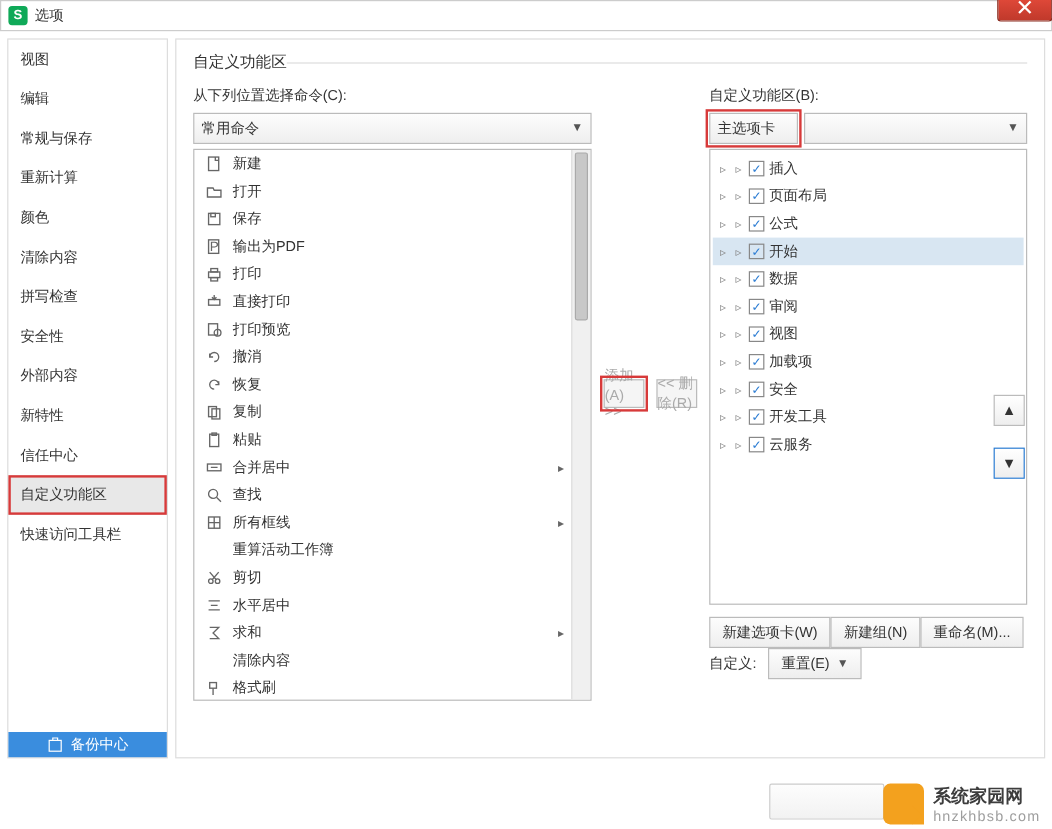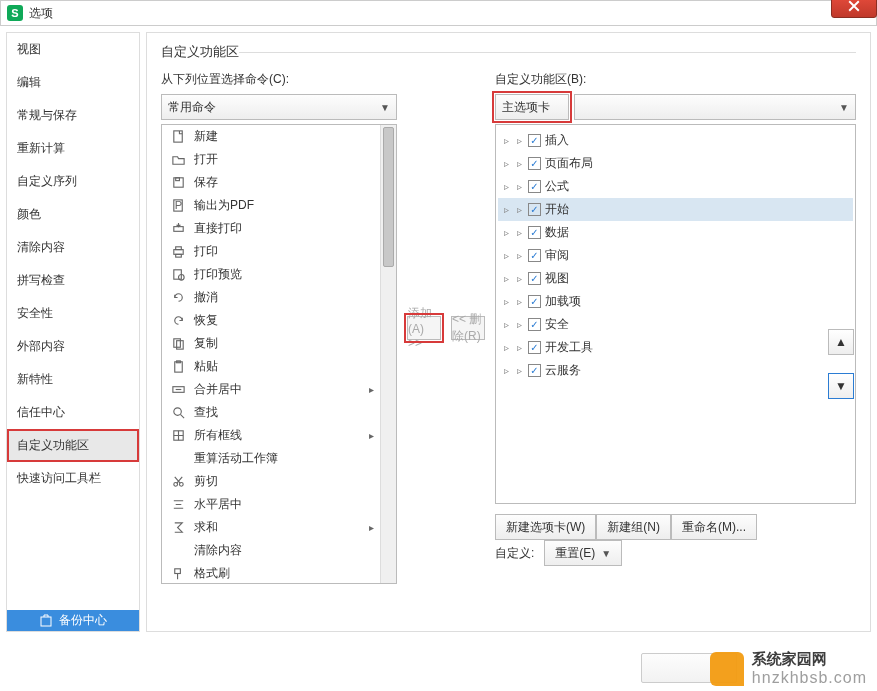--- a/index.html
+++ b/index.html
@@ -12,21 +12,21 @@
 .sidebar{width:134px;border:1px solid #ddd;display:flex;flex-direction:column}
 .sidebar-item{padding:8px 10px;cursor:pointer;border-bottom:0}
 .sidebar-item.selected{background:#e8e8e8}
 .sidebar-item.highlight{outline:2px solid #d73a3a;outline-offset:-2px}
 .backup-btn{margin-top:auto;background:#3a8dde;color:#fff;padding:2px;display:flex;align-items:center;gap:6px;justify-content:center}
 .backup-btn span{color:#fff}
 .content{flex:1;border:1px solid #ddd;padding:10px 14px;position:relative}
 .section-title{font-size:13px;margin-bottom:10px;position:relative}
 .section-title::after{content:"";position:absolute;left:78px;right:0;top:50%;height:1px;background:#ddd}
 .columns{display:flex;gap:10px}
-.col-left{width:236px}
+.col-left{width:332px}
 .col-mid{width:78px;display:flex;flex-direction:row;justify-content:center;gap:10px;align-items:center}
 .col-right{flex:1}
 .label{margin-bottom:6px}
 .row-controls{display:flex;gap:6px;margin-bottom:4px}
 .select{flex:1;height:26px;border:1px solid #bbb;background:linear-gradient(#fdfdfd,#eee);display:flex;align-items:center;padding:4px 6px;position:relative}
 .select .chev{position:absolute;right:6px;top:50%;transform:translateY(-50%);font-size:10px;color:#555}
 .search{width:110px;height:26px;border:1px solid #bbb;display:flex;align-items:center;padding:0 6px;color:#999;position:relative}
 .search .mag{position:absolute;right:5px;color:#888}
 .listbox{border:1px solid #bbb;height:460px;overflow:hidden;position:relative}
 .listbox-inner{position:absolute;inset:0 16px 0 0;overflow:hidden}
@@ -47,21 +47,21 @@
 .btn-row{display:flex;gap:0;margin-top:10px}
 .btn{height:26px;padding:0 10px;border:1px solid #bbb;background:linear-gradient(#fdfdfd,#eee);display:flex;align-items:center}
 .updown{position:absolute;right:16px;top:296px;display:flex;flex-direction:column;gap:18px}
 .updown .sq{width:26px;height:26px;border:1px solid #bbb;background:linear-gradient(#fff,#eee);display:flex;align-items:center;justify-content:center;font-size:12px}
 .updown .sq.blue{border:1px solid #2b7cd3}
 .reset-row{display:flex;align-items:center;gap:10px;}
 .watermark{position:absolute;right:10px;bottom:4px;display:flex;align-items:center;gap:8px;opacity:.95}
 .wm-icon{width:34px;height:34px;background:#f39c12;border-radius:6px 6px 0 6px;position:relative}
 .wm-icon::after{content:"";position:absolute;right:-6px;bottom:0;border:8px solid transparent;border-left-color:#f39c12}
 .wm-text{font-size:15px;font-weight:bold;color:#333}
-.wm-sub{font-size:16px;color:#999;letter-spacing:1px}
+.wm-sub{font-size:12px;color:#999;letter-spacing:1px}
 .bottom-btn{position:absolute;right:140px;bottom:8px;width:96px;height:30px;border:1px solid #ccc;background:linear-gradient(#fdfdfd,#f2f2f2);border-radius:2px}
 svg{display:block}
 </style>
 </head>
 <body>
 
 <div class="titlebar">
   <div class="app-icon">S</div>
   <span>选项</span>
   <div class="close-btn">
@@ -71,21 +71,20 @@
   </div>
 </div>
 
 <div class="main">
   <div class="sidebar">
     <div id="sidebar-items">
         <div class="sidebar-item">视图</div>
         <div class="sidebar-item">编辑</div>
         <div class="sidebar-item">常规与保存</div>
         <div class="sidebar-item">重新计算</div>
-        <div class="sidebar-item">自定义序列</div>
         <div class="sidebar-item">颜色</div>
         <div class="sidebar-item">清除内容</div>
         <div class="sidebar-item">拼写检查</div>
         <div class="sidebar-item">安全性</div>
         <div class="sidebar-item">外部内容</div>
         <div class="sidebar-item">新特性</div>
         <div class="sidebar-item">信任中心</div>
         <div class="sidebar-item selected highlight">自定义功能区</div>
         <div class="sidebar-item">快速访问工具栏</div>
       </div>
@@ -143,34 +142,34 @@
                     <rect x="3" y="2" width="9" height="12"></rect>
                     <text x="4" y="12" font-size="5" stroke="none" fill="#666">P</text>
                   </svg>
                 </span>
                 <span>输出为PDF</span>
               </div>
               <div class="cmd-item">
                 <span class="cmd-icon">
                   <svg width="15" height="15" viewBox="0 0 16 16" fill="none" stroke="#666" stroke-width="1.2">
                     <rect x="3" y="6" width="10" height="5"></rect>
-                    <path d="M8 2 V6 M6 4 L8 6 L10 4"></path>
-                  </svg>
-                </span>
-                <span>直接打印</span>
-              </div>
-              <div class="cmd-item">
-                <span class="cmd-icon">
-                  <svg width="15" height="15" viewBox="0 0 16 16" fill="none" stroke="#666" stroke-width="1.2">
-                    <rect x="3" y="6" width="10" height="5"></rect>
                     <rect x="5" y="3" width="6" height="3"></rect>
                     <rect x="5" y="11" width="6" height="3"></rect>
                   </svg>
                 </span>
                 <span>打印</span>
+              </div>
+              <div class="cmd-item">
+                <span class="cmd-icon">
+                  <svg width="15" height="15" viewBox="0 0 16 16" fill="none" stroke="#666" stroke-width="1.2">
+                    <rect x="3" y="6" width="10" height="5"></rect>
+                    <path d="M8 2 V6 M6 4 L8 6 L10 4"></path>
+                  </svg>
+                </span>
+                <span>直接打印</span>
               </div>
               <div class="cmd-item">
                 <span class="cmd-icon">
                   <svg width="15" height="15" viewBox="0 0 16 16" fill="none" stroke="#666" stroke-width="1.2">
                     <rect x="3" y="3" width="8" height="10"></rect>
                     <circle cx="11" cy="11" r="3"></circle>
                   </svg>
                 </span>
                 <span>打印预览</span>
               </div>

